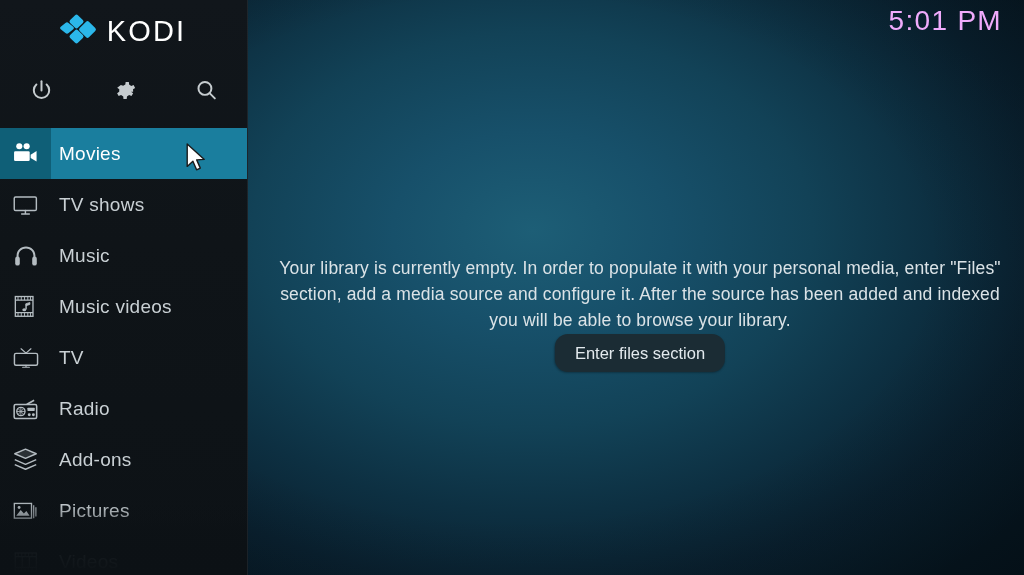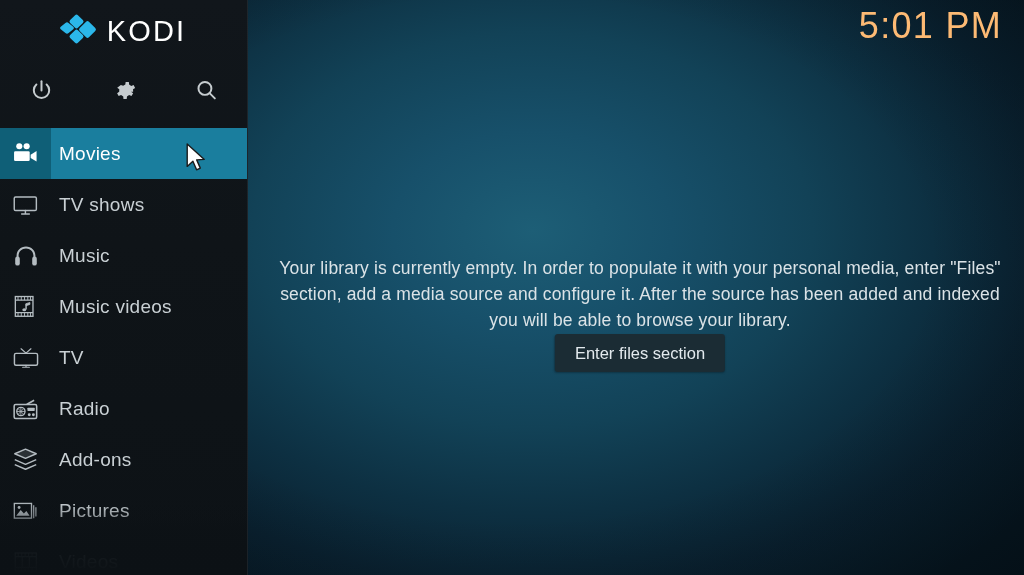--- a/index.html
+++ b/index.html
@@ -34,22 +34,22 @@
     background:
       radial-gradient(ellipse 85% 95% at 50% 45%,
         rgba(0,0,0,0) 48%,
         rgba(2,12,18,0.35) 74%,
         rgba(1,8,12,0.78) 100%);
   }
 
   
   .clock {
     position:absolute; top:5px; right:22px;
-    font-size:36px; font-weight:300; letter-spacing:1.3px;
-    color:#fdba74;
+    font-size:28px; font-weight:300; letter-spacing:1.3px;
+    color:#f0abfc;
   }
 
   
   .sidebar {
     position:absolute; left:0; top:0; width:248px; height:575px;
     background:linear-gradient(180deg,#11161b 0%,#0f1418 42%,#0d1216 100%);
     border-right:1px solid rgba(120,150,165,0.13);
     overflow:hidden;
   }
   .sidebar::after {
@@ -125,21 +125,21 @@
     position:absolute; left:50%; top:255px; transform:translateX(-50%);
     width:724px; text-align:center;
     font-size:17.5px; line-height:26px; color:#dbe3e7;
     letter-spacing:0.15px;
   }
   .btn-row {
     position:absolute; left:50%; top:334px; transform:translateX(-50%);
     display:flex; gap:16px;
   }
   .btn {
-    background:#1b2c34; border:none; border-radius:3px;
+    background:#1b2c34; border:none; border-radius:13px;
     color:#e3eaee; font-size:16.5px;
     font-family:"Liberation Sans", sans-serif;
     padding:0 20px; height:38px; line-height:38px;
     cursor:pointer; white-space:nowrap;
     box-shadow:0 1px 2px rgba(0,0,0,0.28);
   }
 </style>
 </head>
 <body>
 

